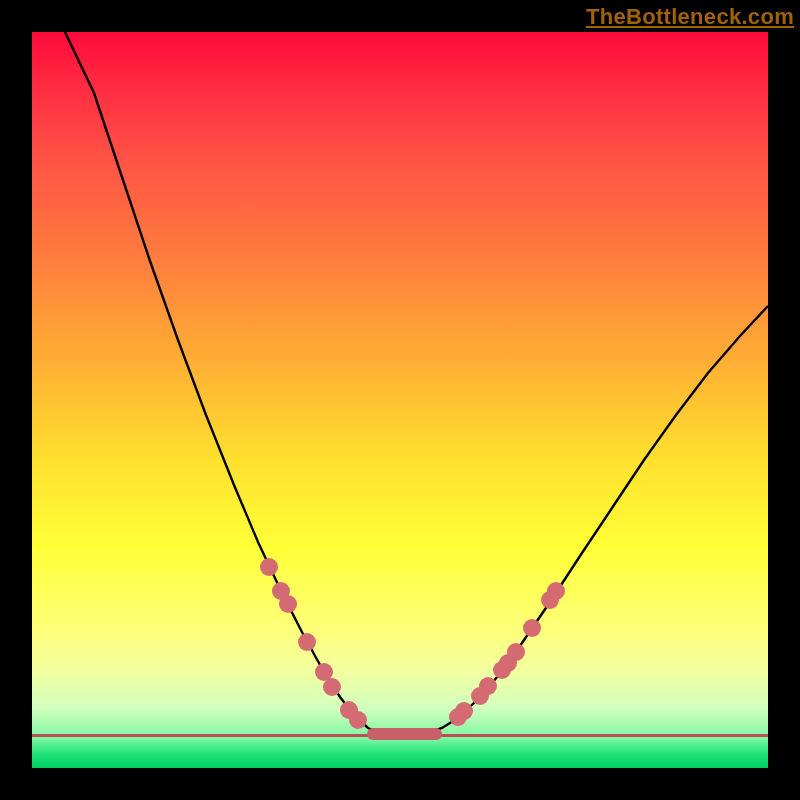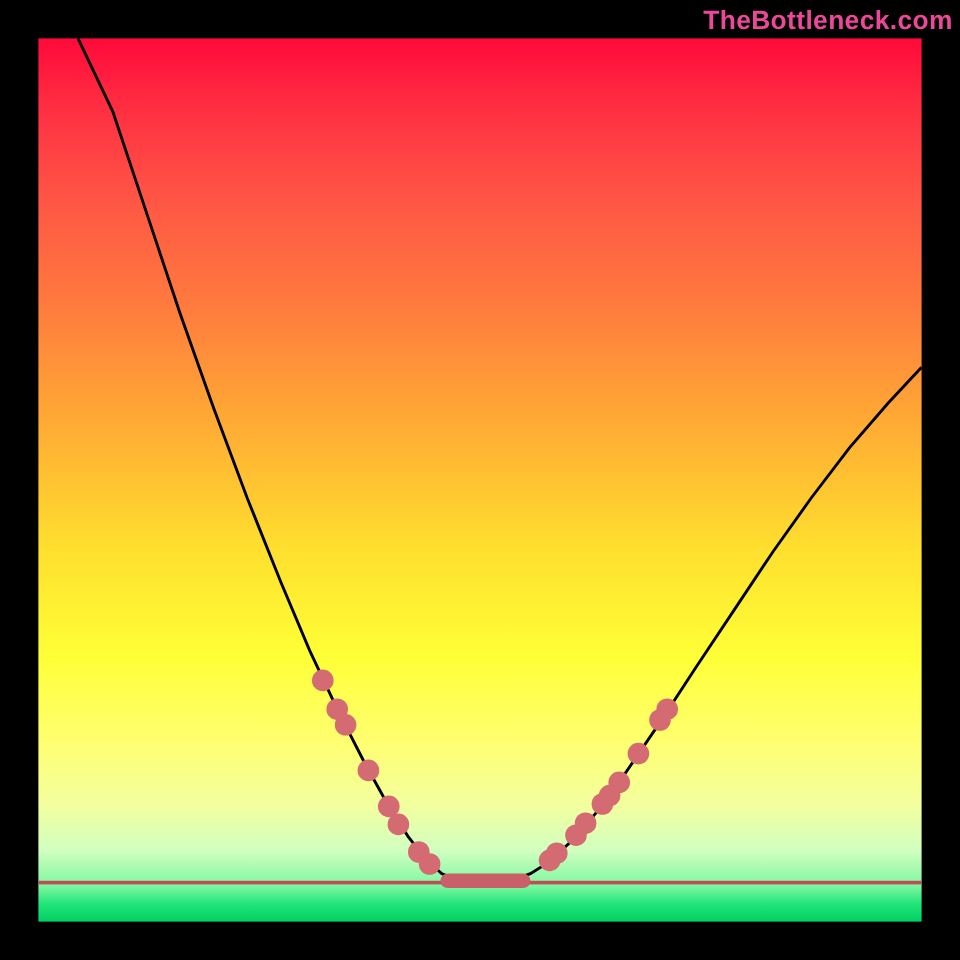--- a/index.html
+++ b/index.html
@@ -29,23 +29,24 @@
       #d0ffc0 92%,
       #7cf7a0 96%,
       #22e47a 98%,
       #00d062 100%);
   }
   .watermark {
     position: absolute;
     right: 6px;
     top: 4px;
     font: 600 22px "Segoe UI", Arial, sans-serif;
-    color: #ec4899;
+    color: #a16207;
     letter-spacing: 0.3px;
     user-select: none;
+    text-decoration: underline;
   }
   svg.curve {
     position: absolute;
     left: 0; top: 0;
     width: 100%; height: 100%;
     overflow: visible;
   }
   .baseline {
     position: absolute;
     left: 0;

